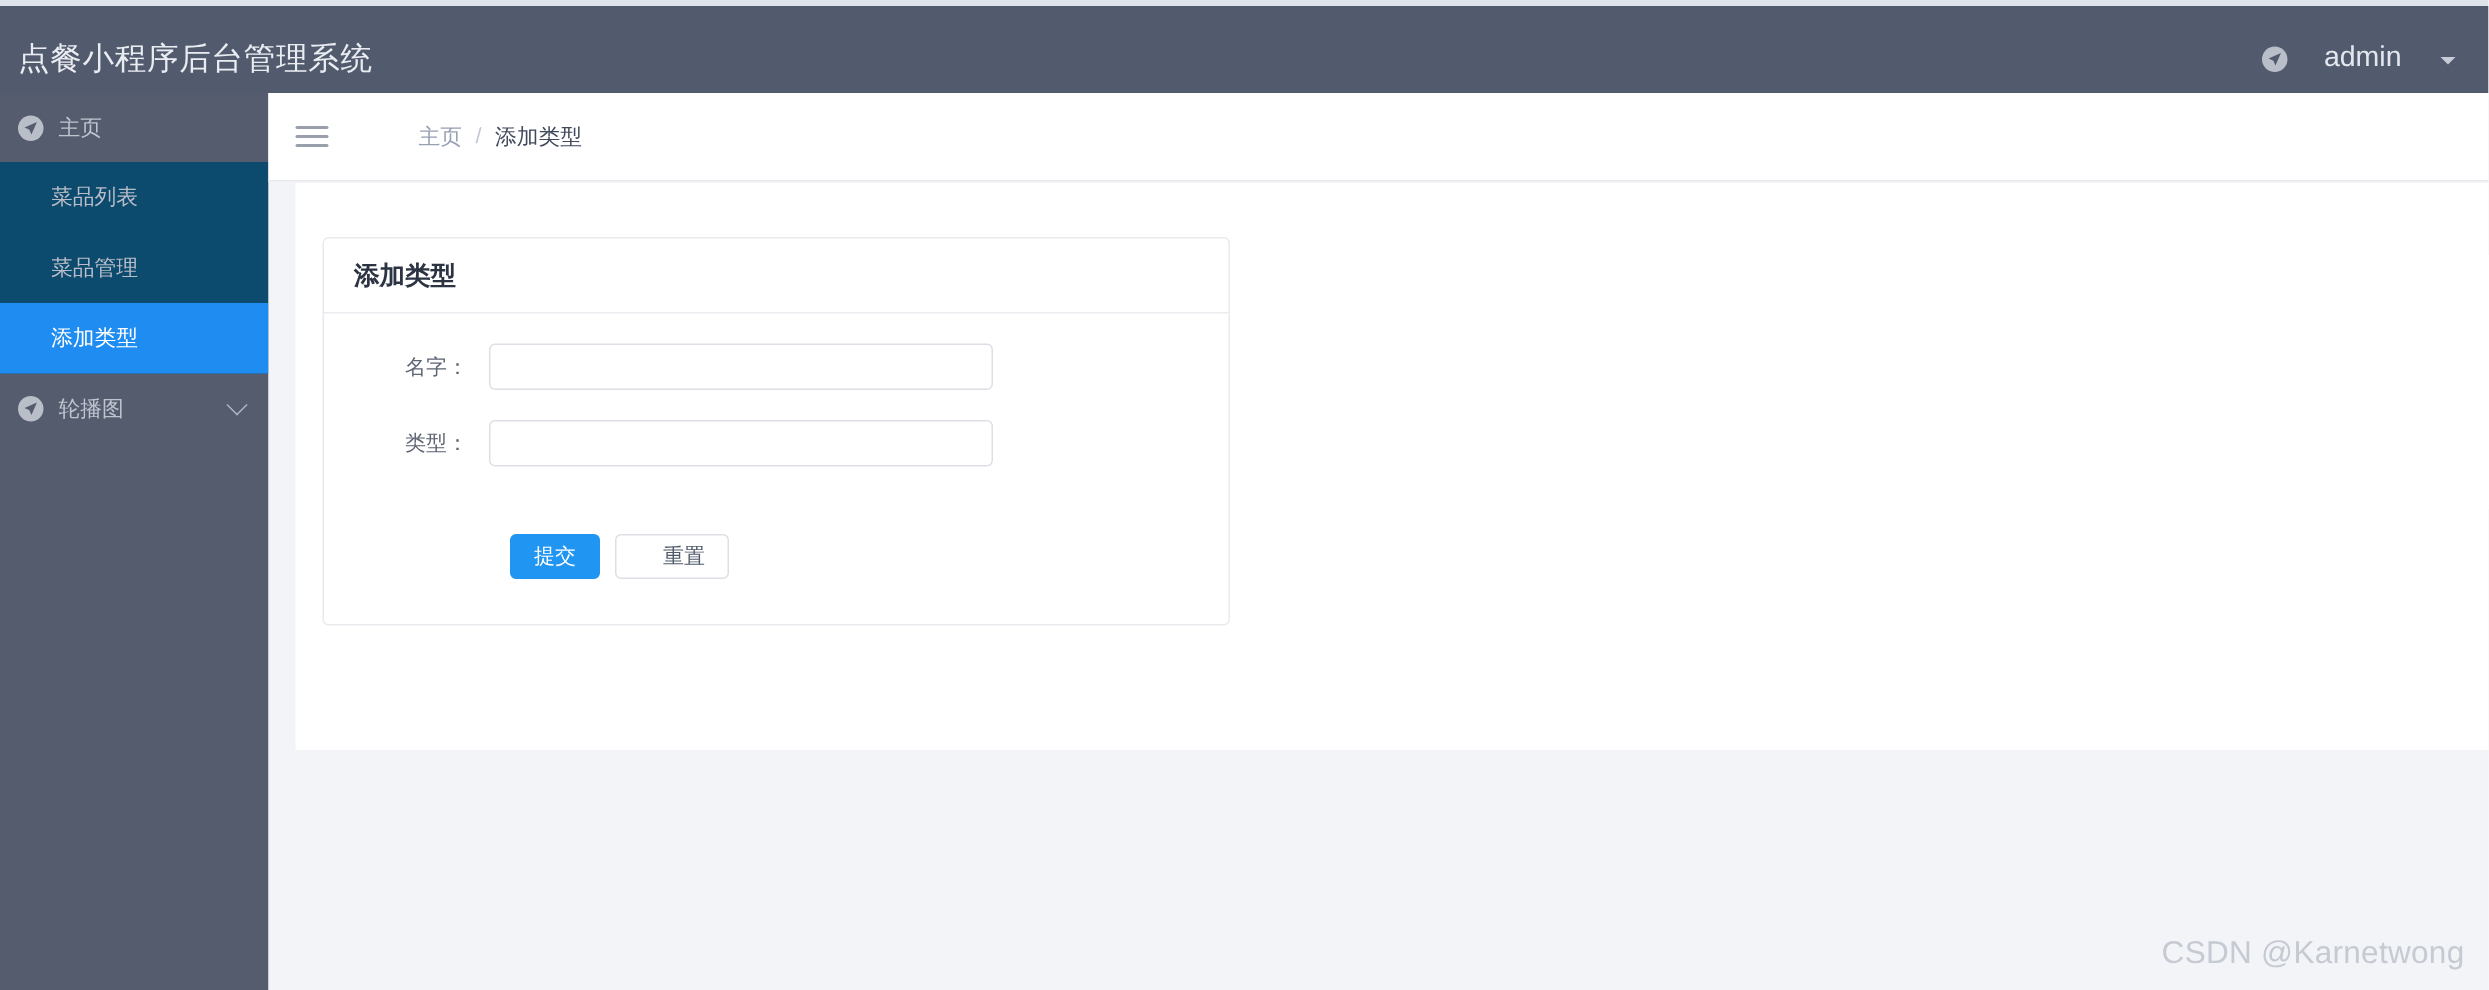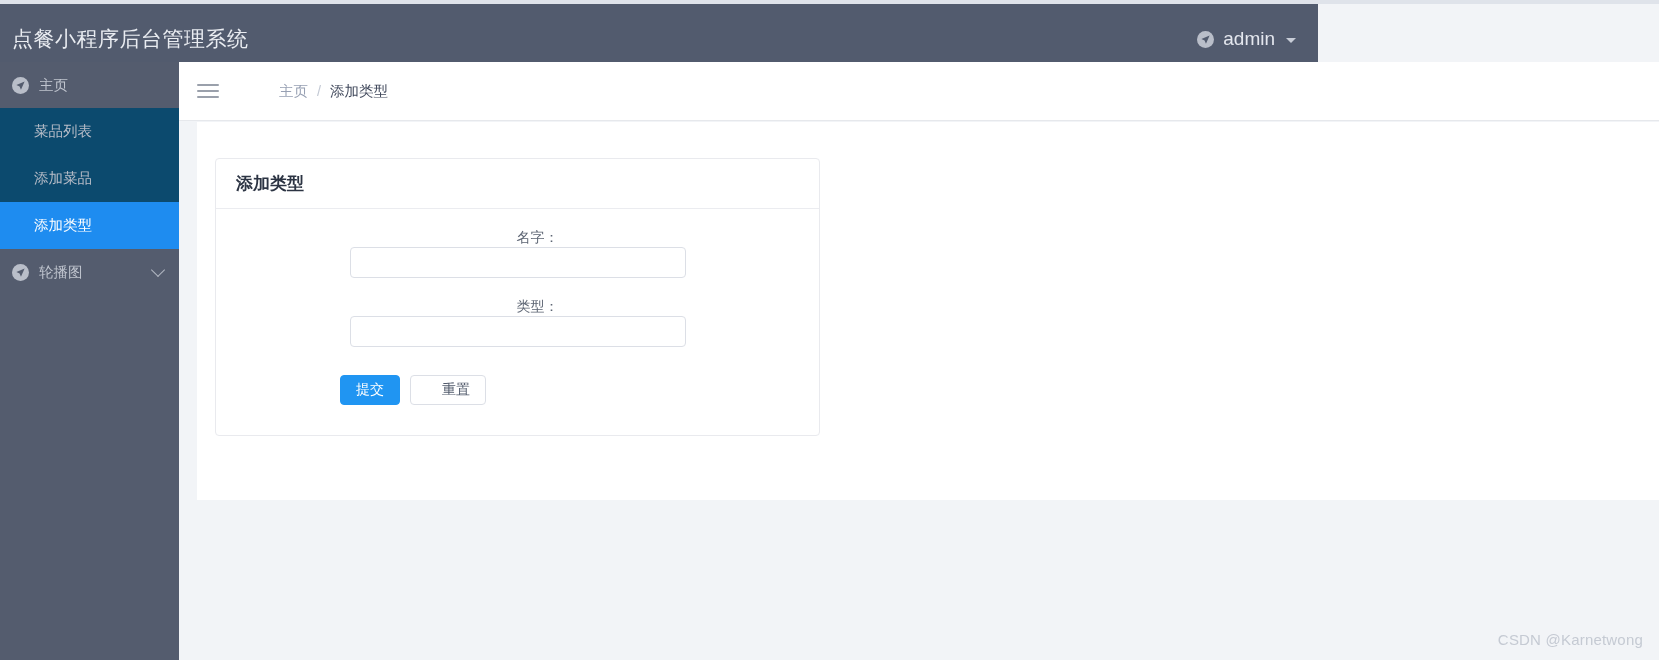--- a/index.html
+++ b/index.html
@@ -27,39 +27,39 @@
     top: 0; left: 0;
     width: 1659px;
     height: 4px;
     background: #dfe3ea;
   }
 
   
   .header {
     position: absolute;
     top: 4px; left: 0;
-    width: 1318px;
+    width: 1659px;
     height: 58px;
     background: #525b6e;
     display: flex;
     align-items: center;
     justify-content: space-between;
     box-sizing: border-box;
     padding: 12px 22px 0 12px;
   }
   .header-title {
     color: #e9ecf1;
     font-size: 21px;
     letter-spacing: 0.5px;
     white-space: nowrap;
   }
   .header-right {
     display: flex;
     align-items: center;
-    gap: 9px;
+    gap: 24px;
     color: #e4e7ee;
     font-size: 19px;
   }
   .nav-circle {
     width: 17px;
     height: 17px;
     border-radius: 50%;
     background: #b9bec9;
     display: inline-flex;
     align-items: center;
@@ -204,21 +204,20 @@
     font-weight: bold;
     color: #2c3443;
   }
   .card-body {
     padding: 20px 0 30px 0;
   }
   .form-row {
     display: flex;
     align-items: center;
     margin-bottom: 20px;
-    flex-direction: column;
   }
   .form-label {
     width: 110px;
     text-align: right;
     padding-right: 14px;
     box-sizing: border-box;
     color: #5d6573;
     font-size: 14px;
     flex: 0 0 auto;
   }
@@ -246,40 +245,41 @@
     height: 30px;
     padding: 0 15px;
     border-radius: 4px;
     font-size: 14px;
     cursor: pointer;
     box-sizing: border-box;
     display: inline-flex;
     align-items: center;
     justify-content: center;
     font-family: "Liberation Sans", "DejaVu Sans", sans-serif;
+    margin-top: 17px;
   }
   .btn-primary {
     background: #2095f2;
     border: 1px solid #2095f2;
     color: #ffffff;
   }
   .btn-default {
     background: #ffffff;
     border: 1px solid #dcdfe6;
     color: #515a6b;
     padding-left: 31px;
   }
 
   
   .watermark {
     position: absolute;
     right: 16px;
     bottom: 12px;
     color: #c5cad3;
-    font-size: 15px;
+    font-size: 21px;
     letter-spacing: 0.2px;
     user-select: none;
   }
 </style>
 </head>
 <body>
 
 <div class="app">
 
   <div class="top-strip"></div>
@@ -308,21 +308,21 @@
       <span class="mi-label">主页</span>
     </div>
 
 
 
     <div class="submenu">
       <div class="submenu-item">
         <span>菜品列表</span>
       </div>
       <div class="submenu-item">
-        <span>添加菜品</span>
+        <span>菜品管理</span>
       </div>
       <div class="submenu-item active">
         <span>添加类型</span>
       </div>
     </div>
 
     <div class="menu-item">
       <span class="mi-icon nav-circle">
         <svg width="11" height="11" viewBox="0 0 24 24">
             <path d="M21 3 3 11l7 3 3 7z" fill="#545c6e"></path>

